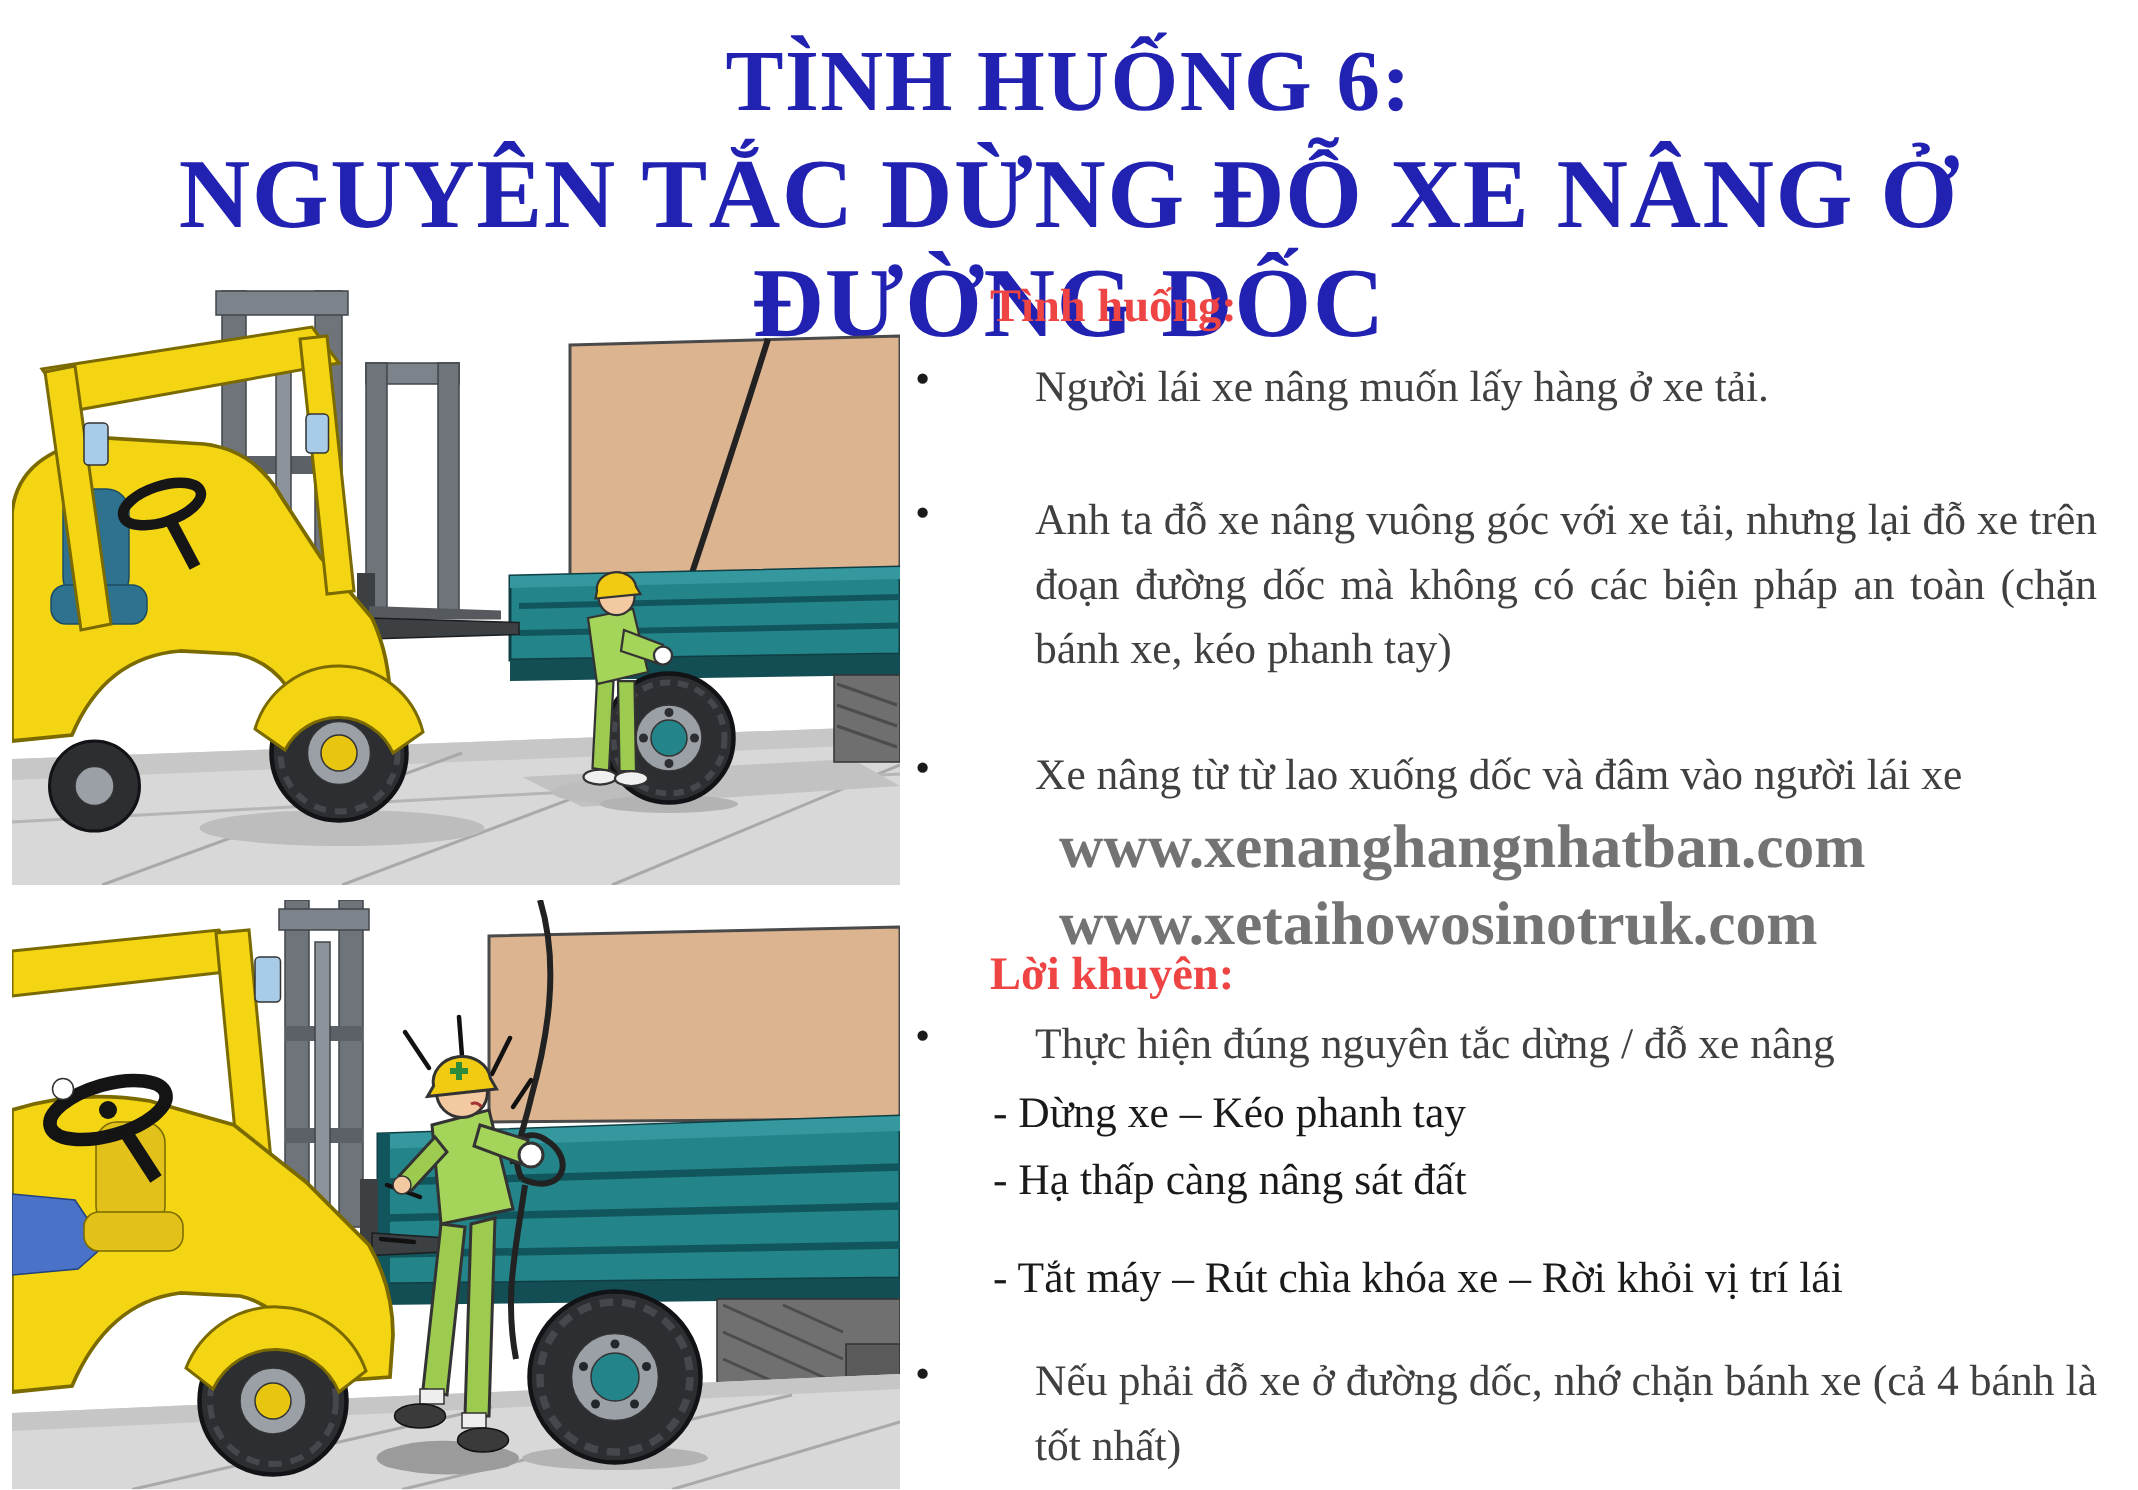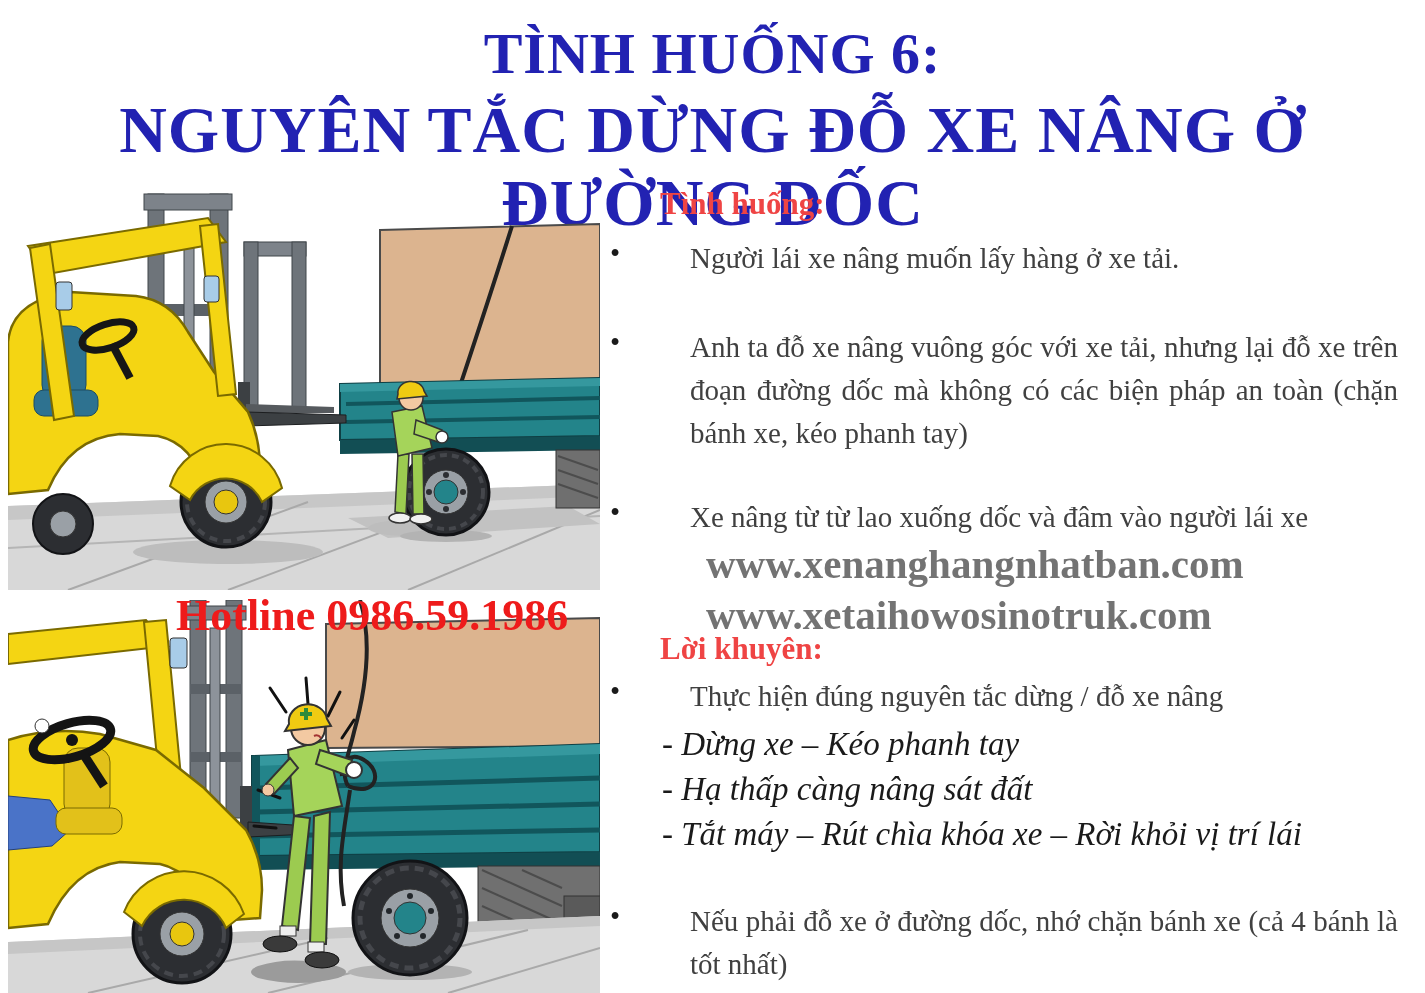--- a/index.html
+++ b/index.html
@@ -15,21 +15,21 @@
   .hotline{position:absolute;left:176px;top:590px;font-size:44px;font-weight:bold;
            color:#ee1b1b;z-index:5;white-space:nowrap;}
   .heading{position:absolute;left:660px;font-size:31px;font-weight:bold;color:#ef4444;
            white-space:nowrap;}
   .bullet-marker{position:absolute;left:610px;font-size:29px;color:#1a1a1a;}
   .btext{position:absolute;left:662px;font-size:29px;color:#404040;line-height:43px;margin-left:28px;}
   .nowrap{white-space:nowrap;}
   .just{width:708px;text-align:justify;text-align-last:left;}
   .weblink{position:absolute;left:706px;font-size:41px;font-weight:bold;color:#737373;
            white-space:nowrap;text-decoration:none;}
-  .sub{position:absolute;left:662px;font-size:33px;color:#1a1a1a;white-space:nowrap;font-style:italic;}
+  .sub{position:absolute;left:662px;font-size:29px;color:#1a1a1a;white-space:nowrap;}
 </style>
 </head>
 <body>
 
 <div class="slide">
 
   <h1 class="title l1">TÌNH HUỐNG 6:</h1>
   <h1 class="title l2">NGUYÊN TẮC DỪNG ĐỖ XE NÂNG Ở ĐƯỜNG DỐC</h1>
 
   <svg class="fig top" viewBox="0 0 592 404">
@@ -204,21 +204,20 @@
       <circle cx="260" cy="190" r="6" fill="#f3c9a2" stroke="#333333"></circle>
       <circle cx="300" cy="128" r="17" fill="#f3c9a2" stroke="#333333" stroke-width="2"></circle>
       <circle cx="306" cy="126" r="1.8" fill="#333333"></circle>
       <path d="M306,136 q4,-2 7,2" stroke="#a33333" stroke-width="2" fill="none"></path>
       <path d="M281,124 a19,17 0 0 1 38,-5 l4,7 -46,5 z" fill="#f0cb12" stroke="#333333" stroke-width="2"></path>
       <rect x="296" y="108" width="4" height="12" fill="#2e8b3a"></rect>
       <rect x="292" y="112" width="12" height="4" fill="#2e8b3a"></rect>
     </g>
   </svg>
 
-  <div class="hotline">Hotline 0986.59.1986</div>
 
   <div class="heading" style="top:186px">Tình huống:</div>
 
   <span class="bullet-marker" style="top:237px">•</span>
   <div class="btext nowrap" style="top:237px">Người lái xe nâng muốn lấy hàng ở xe tải.</div>
 
   <span class="bullet-marker" style="top:326px">•</span>
   <div class="btext just" style="top:326px">Anh ta đỗ xe nâng vuông góc với xe tải, nhưng lại đỗ xe trên đoạn đường dốc mà không có các biện pháp an toàn (chặn bánh xe, kéo phanh tay)</div>
 
   <span class="bullet-marker" style="top:496px">•</span>
@@ -227,18 +226,18 @@
   <a class="weblink" style="top:540px" href="#">www.xenanghangnhatban.com</a>
   <a class="weblink" style="top:591px" href="#">www.xetaihowosinotruk.com</a>
 
   <div class="heading" style="top:631px">Lời khuyên:</div>
 
   <span class="bullet-marker" style="top:675px">•</span>
   <div class="btext nowrap" style="top:675px">Thực hiện đúng nguyên tắc dừng / đỗ xe nâng</div>
 
   <div class="sub" style="top:726px">- Dừng xe – Kéo phanh tay</div>
   <div class="sub" style="top:771px">- Hạ thấp càng nâng sát đất</div>
-  <div class="sub" style="top:816px">- Tắt máy – Rút chìa khóa xe – Rời khỏi vị trí lái</div>
+  <div class="sub" style="top:836px">- Tắt máy – Rút chìa khóa xe – Rời khỏi vị trí lái</div>
 
   <span class="bullet-marker" style="top:900px">•</span>
   <div class="btext just" style="top:900px">Nếu phải đỗ xe ở đường dốc, nhớ chặn bánh xe (cả 4 bánh là tốt nhất)</div>
 
 </div>
 
 </body></html>

